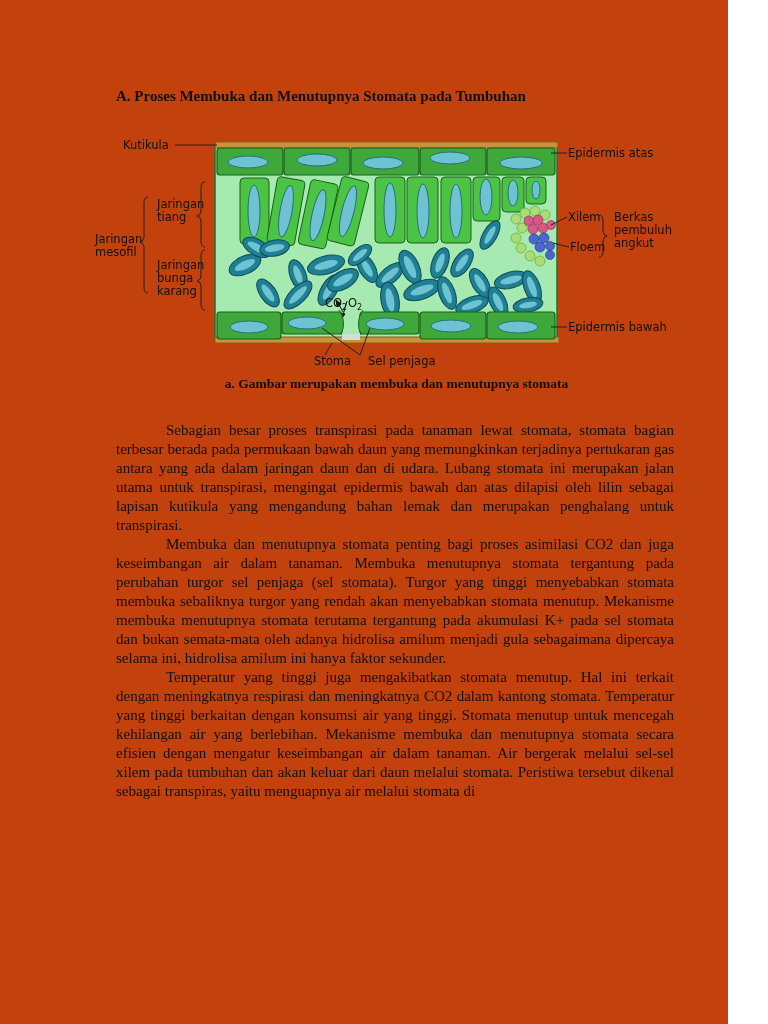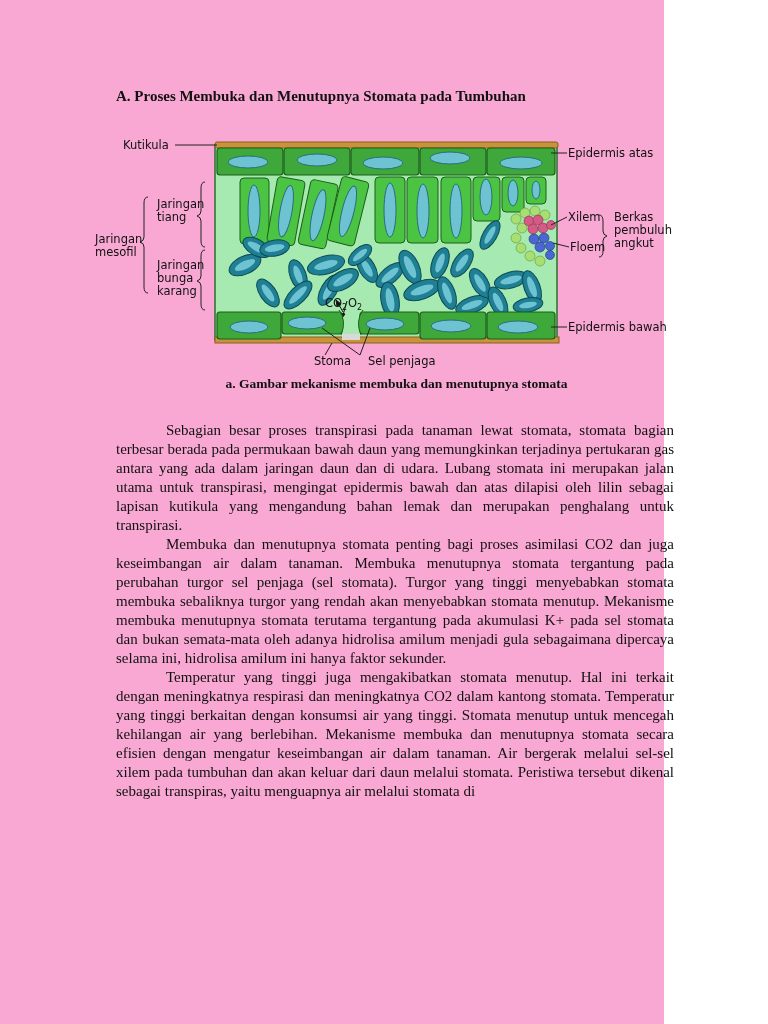--- a/index.html
+++ b/index.html
@@ -1,17 +1,17 @@
 <!DOCTYPE html>
 <html><head>
   <meta charset="utf-8">
   <style>
     html, body { margin: 0; padding: 0; background: #ffffff; }
     body { width: 768px; height: 1024px; position: relative; overflow: hidden; font-family: "Liberation Serif", serif; color: #111; }
-    .page { position: absolute; left: 0; top: 0; width: 664px; height: 1024px; background: #f9a8d4; }
+    .page { position: absolute; left: 0; top: 0; width: 728px; height: 1024px; background: #c2410c; }
     .heading { position: absolute; left: 116px; top: 88px; font-size: 15px; font-weight: bold; white-space: nowrap; }
     .figure { position: absolute; left: 85px; top: 135px; width: 600px; height: 235px; }
     .figure svg { display: block; }
     .diag-label { font-family: "DejaVu Sans", sans-serif; font-size: 11.5px; fill: #111; }
     .caption { position: absolute; left: 0; width: 768px; top: 376px; text-align: center; font-size: 13.5px; font-weight: bold; padding-left: 25px; box-sizing: border-box; }
     .body-text { position: absolute; left: 116px; top: 421px; width: 558px; font-size: 15px; line-height: 19px; text-align: justify; }
     .body-text p { margin: 0; text-indent: 50px; }
   </style>
 </head>
 <body>
@@ -249,21 +249,21 @@
       <text x="485" y="116" class="diag-label">Floem</text>
       <text x="529" y="86" class="diag-label">Berkas</text>
       <text x="529" y="99" class="diag-label">pembuluh</text>
       <text x="529" y="112" class="diag-label">angkut</text>
       <text x="483" y="196" class="diag-label">Epidermis bawah</text>
       <text x="229" y="230" class="diag-label">Stoma</text>
       <text x="283" y="230" class="diag-label">Sel penjaga</text>
     </svg>
   </div>
 
-  <div class="caption">a.  Gambar mekanisme membuka dan menutupnya stomata</div>
+  <div class="caption">a.  Gambar merupakan membuka dan menutupnya stomata</div>
 
   <div class="body-text">
     <p>Sebagian besar proses transpirasi pada tanaman lewat stomata, stomata bagian terbesar berada pada permukaan bawah daun yang memungkinkan terjadinya pertukaran gas antara yang ada dalam jaringan daun dan di udara. Lubang stomata ini merupakan jalan utama untuk transpirasi, mengingat epidermis bawah dan atas dilapisi oleh lilin sebagai lapisan kutikula yang mengandung bahan lemak dan merupakan penghalang untuk transpirasi.</p>
     <p>Membuka dan menutupnya stomata penting bagi proses asimilasi CO2 dan juga keseimbangan air dalam tanaman. Membuka menutupnya stomata tergantung pada perubahan turgor sel penjaga (sel stomata). Turgor yang tinggi menyebabkan stomata membuka sebaliknya turgor yang rendah akan menyebabkan stomata menutup. Mekanisme membuka menutupnya stomata terutama tergantung pada akumulasi K+ pada sel stomata dan bukan semata-mata oleh adanya hidrolisa amilum menjadi gula sebagaimana dipercaya selama ini, hidrolisa amilum ini hanya faktor sekunder.</p>
     <p>Temperatur yang tinggi juga mengakibatkan stomata menutup. Hal ini terkait dengan meningkatnya respirasi dan meningkatnya CO2 dalam kantong stomata. Temperatur yang tinggi berkaitan dengan konsumsi air yang tinggi. Stomata menutup untuk mencegah kehilangan air yang berlebihan. Mekanisme membuka dan menutupnya stomata secara efisien dengan mengatur keseimbangan air dalam tanaman. Air bergerak melalui sel-sel xilem pada tumbuhan dan akan keluar dari daun melalui stomata. Peristiwa tersebut dikenal sebagai transpiras, yaitu menguapnya air melalui stomata di</p>
   </div>
 
 </div>
 
 </body></html>

